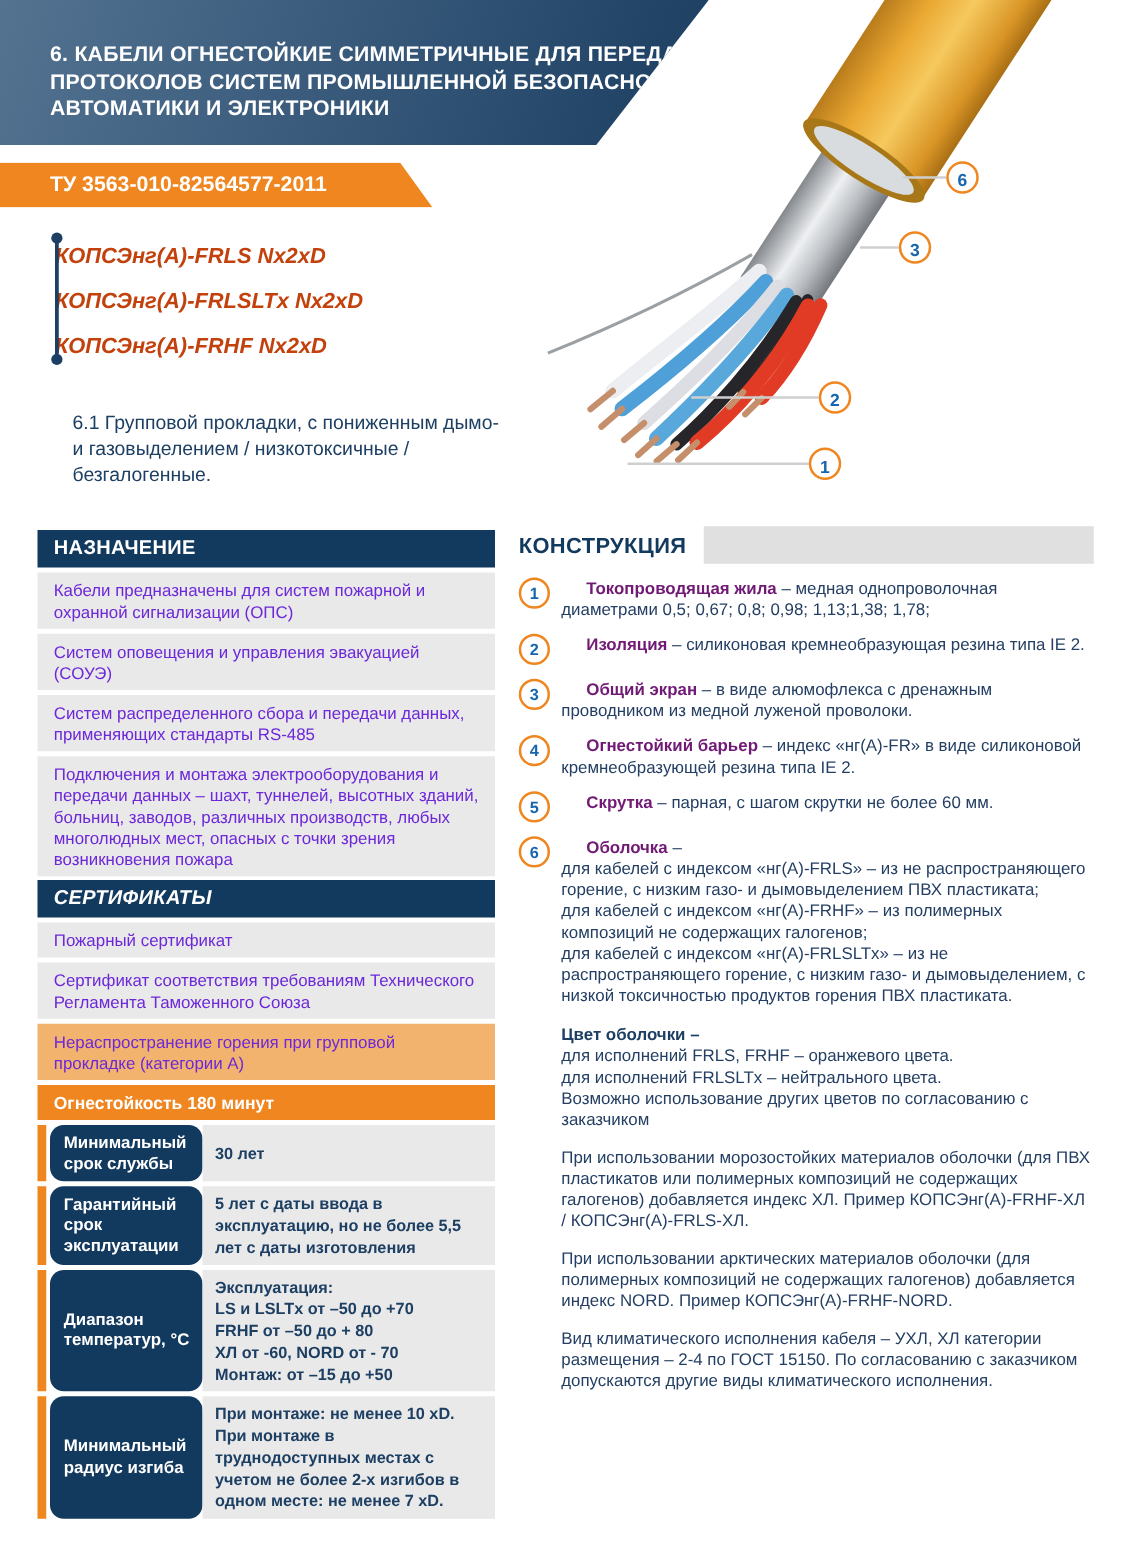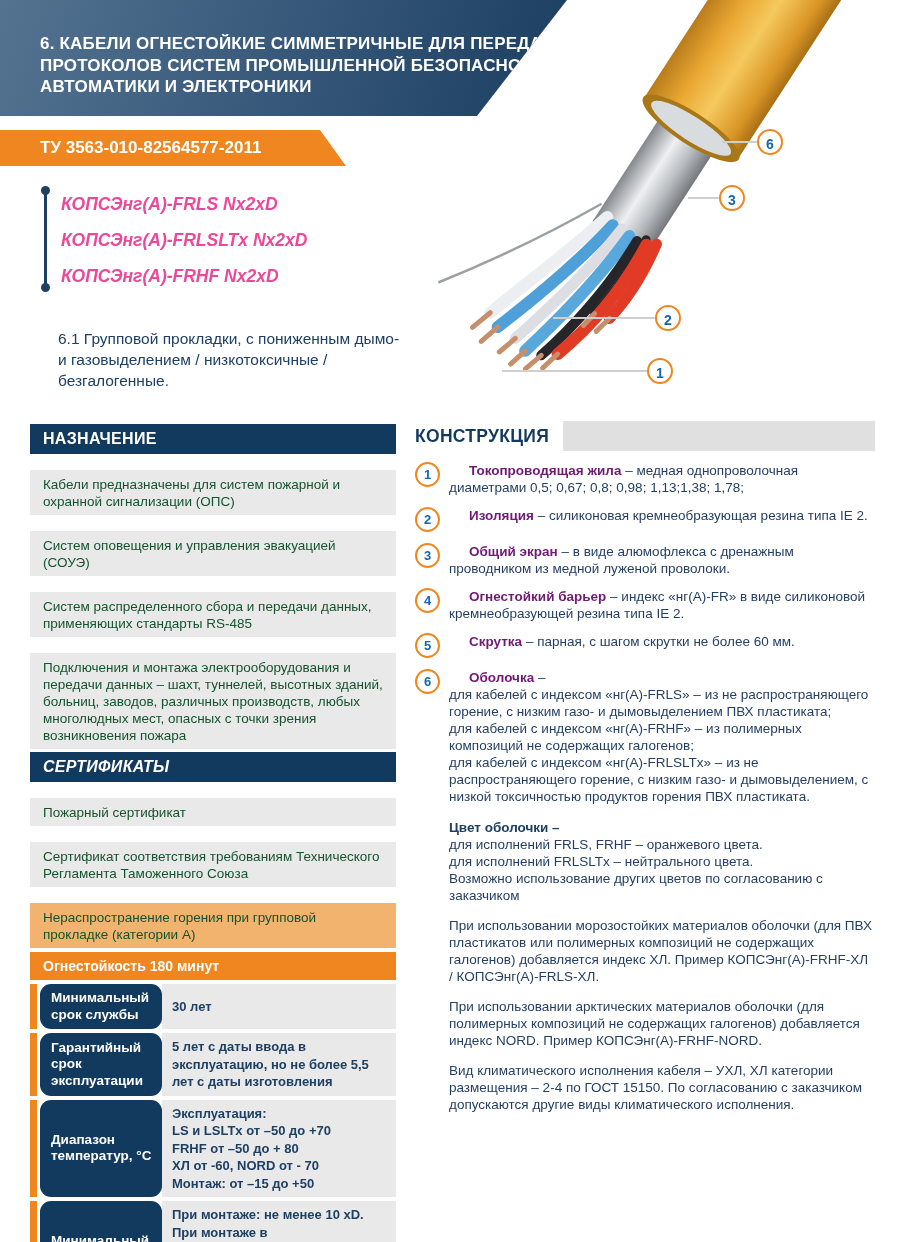--- a/index.html
+++ b/index.html
@@ -15,36 +15,36 @@
   .tu-banner{position:absolute;left:0;top:130px;width:346px;height:36px;background:#ef861f;
     clip-path:polygon(0 0,calc(100% - 26px) 0,100% 100%,0 100%);
     color:#fff;font-weight:bold;font-size:17px;line-height:36px;padding-left:40px;box-sizing:border-box;}
 
   
   .models{position:absolute;left:44px;top:186px;}
   .models .vline{position:absolute;left:0;top:5px;height:96px;width:3px;background:#1d3f63;}
   .models .vline::before,.models .vline::after{content:"";position:absolute;left:-3px;width:9px;height:9px;
     border-radius:50%;background:#1d3f63;}
   .models .vline::before{top:-5px;} .models .vline::after{bottom:-5px;}
-  .model{margin-left:17px;font-size:17.5px;font-weight:bold;font-style:italic;
-    color:#ec4899;line-height:36px;white-space:nowrap;}
+  .model{font-size:17.5px;font-weight:bold;font-style:italic;
+    color:#c2410c;line-height:36px;white-space:nowrap;}
   .subtitle{position:absolute;left:58px;top:328px;width:345px;font-size:15.5px;line-height:21px;color:#1d3f63;}
 
   
   .cable{position:absolute;left:430px;top:0;width:470px;height:420px;}
   .callout{position:absolute;width:26px;height:26px;border-radius:50%;background:#fff;border:2px solid #f0861f;
     color:#1566ad;font-weight:bold;font-size:14px;line-height:26px;text-align:center;box-sizing:border-box;z-index:5;}
   .cline{position:absolute;height:2px;background:#cfcfcf;z-index:4;}
 
   
   .left-col{position:absolute;left:30px;top:424px;width:366px;}
   .sec-hdr{background:#12395e;color:#fff;font-weight:bold;font-size:16px;padding:6px 13px;letter-spacing:.3px;}
   .sec-hdr.mt{margin-top:3px;font-style:italic;}
   .sec-hdr.orange{background:#ef861f;margin-top:5px;}
-  .sec-item{background:#e9e9e9;margin-top:16px;padding:5.5px 13px;font-size:13.5px;line-height:17px;color:#14532d;}
+  .sec-item{background:#e9e9e9;margin-top:4px;padding:5.5px 13px;font-size:13.5px;line-height:17px;color:#6d28d9;}
   .sec-item.orange-item{background:#f2b36e;}
   .fire-row{background:#ef861f;color:#fff;font-weight:bold;margin-top:4px;padding:5.5px 13px;font-size:14px;line-height:17px;}
   .spec-row{display:flex;margin-top:4px;align-items:stretch;}
   .spec-accent{width:7px;background:#ef861f;margin-right:3px;flex:0 0 auto;}
   .spec-label{width:122px;flex:0 0 auto;background:#12395e;color:#fff;font-weight:bold;font-size:13.5px;
     line-height:16.5px;padding:6px 8px 6px 11px;box-sizing:border-box;display:flex;align-items:center;border-radius:11px;}
   .spec-value{flex:1;background:#e9e9e9;color:#1d3f63;font-weight:bold;font-size:13px;line-height:17.5px;
     padding:5px 10px;box-sizing:border-box;display:flex;align-items:center;}
   .preline{white-space:pre-line;}
 

